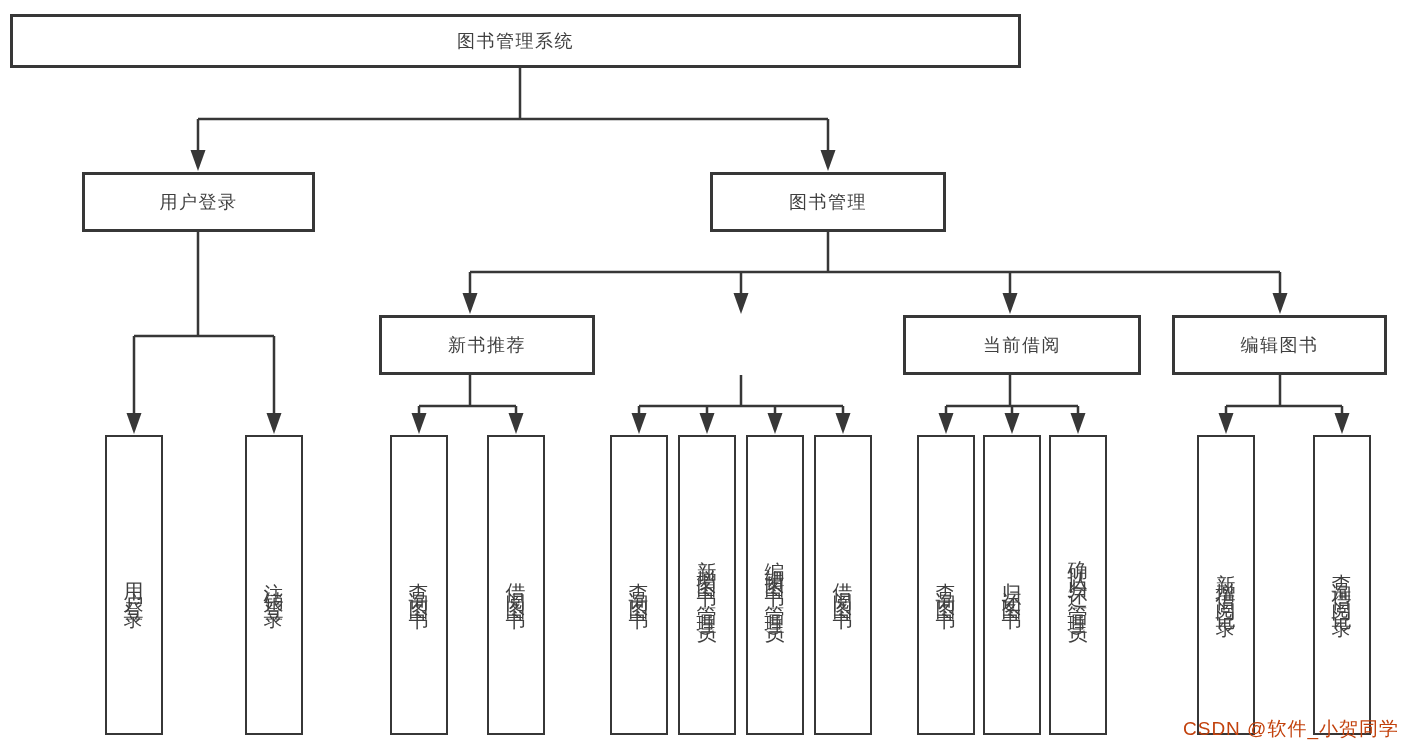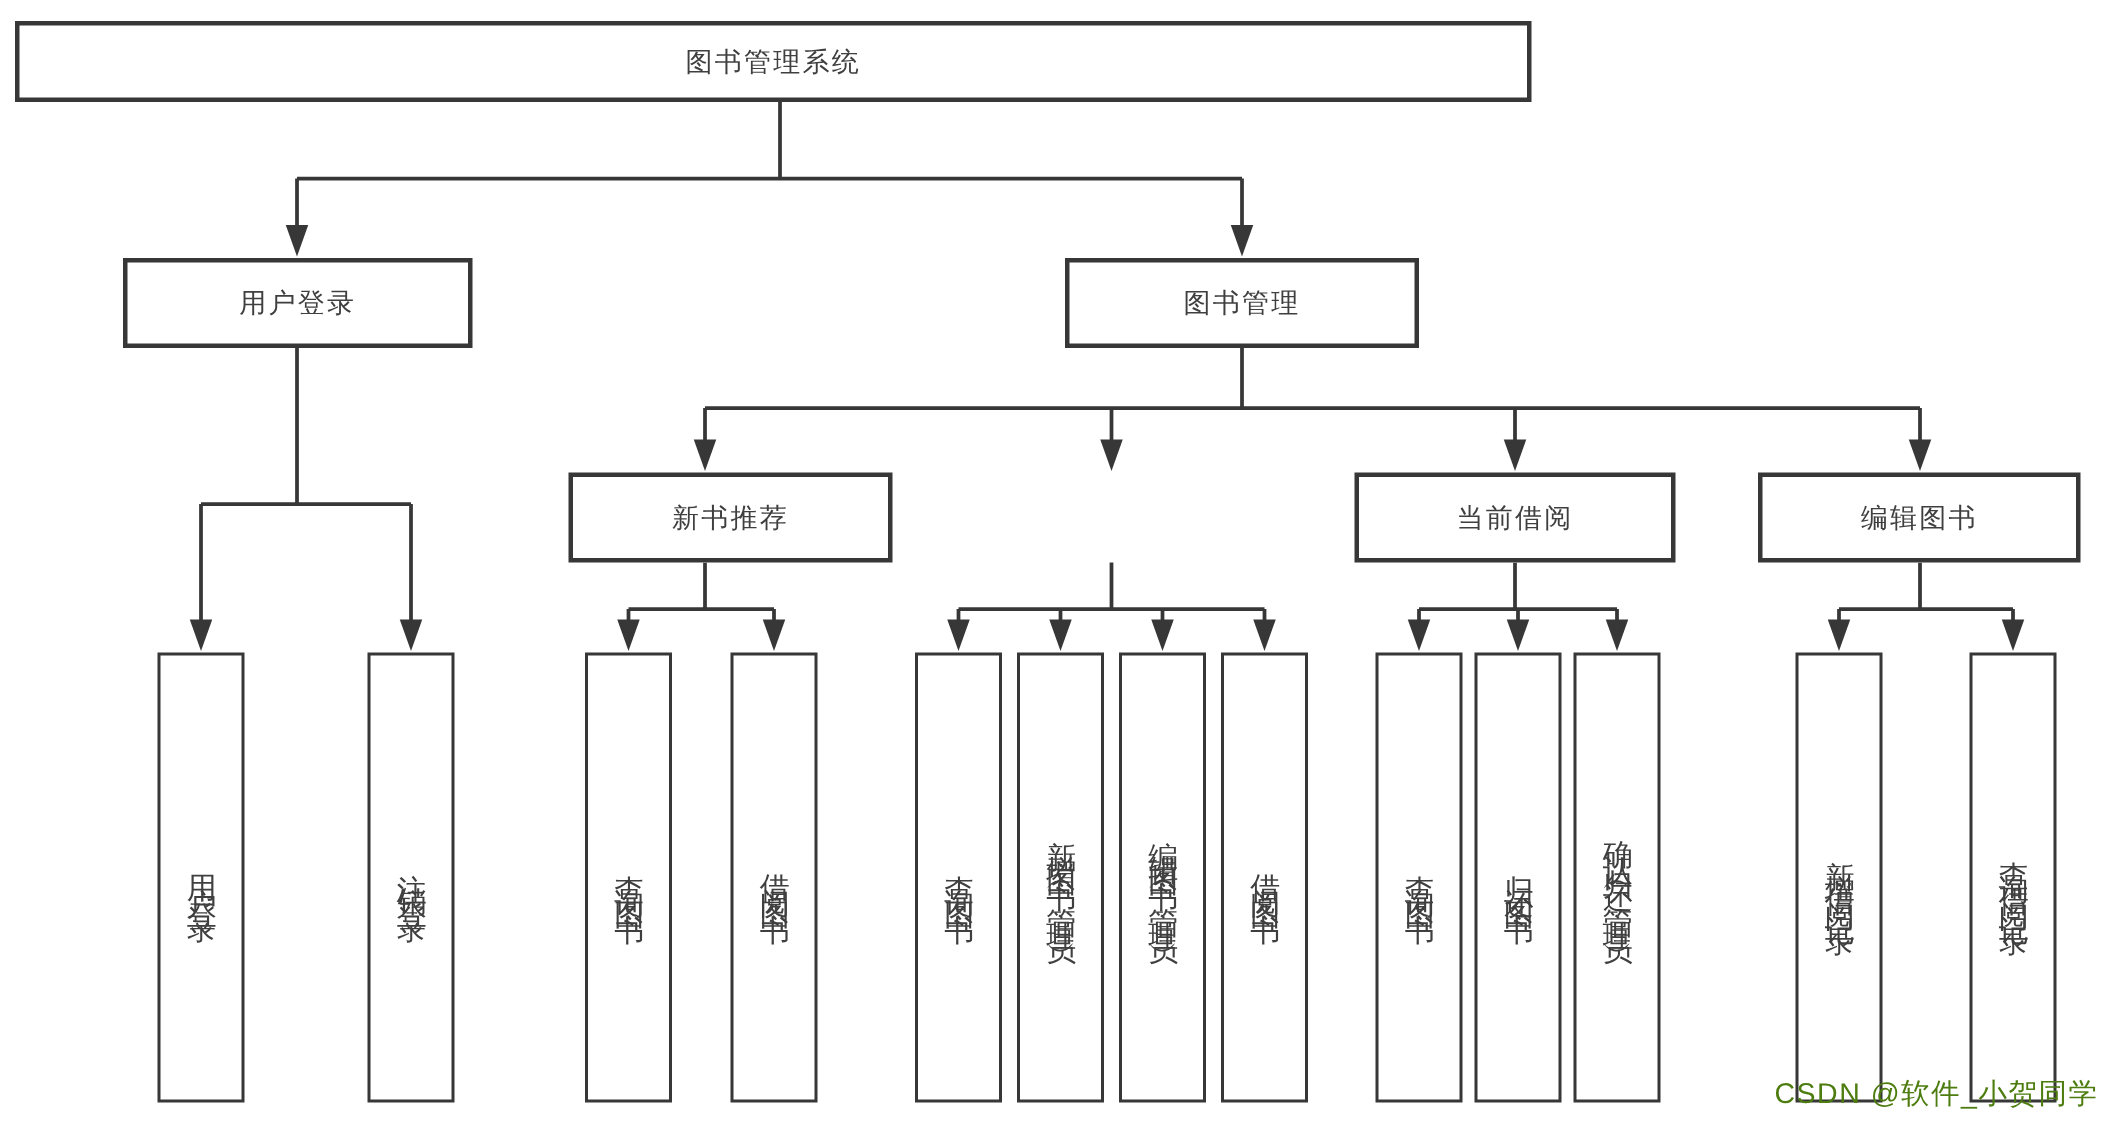--- a/index.html
+++ b/index.html
@@ -18,25 +18,25 @@
   .vlabel{
     writing-mode:vertical-rl;text-orientation:mixed;
     font-size:20px;letter-spacing:9px;line-height:1;white-space:nowrap;
   }
   .root{left:10px;top:14px;width:1011px;height:54px;}
   .n-user-login{left:82px;top:172px;width:233px;height:60px;}
   .n-book-mgmt{left:710px;top:172px;width:236px;height:60px;}
   .n-l3{top:315px;height:60px;}
   .n-new-book{left:379px;width:216px;}
   .n-book-borrow{left:633px;width:217px;}
-  .n-current-borrow{left:903px;width:214px;}
+  .n-current-borrow{left:903px;width:238px;}
   .n-borrow-records{left:1172px;width:215px;}
   .watermark{
     position:absolute;left:1183px;top:716px;z-index:3;
-    font-size:19px;letter-spacing:1px;color:#4d7c0f;white-space:nowrap;
+    font-size:19px;letter-spacing:1px;color:#c2410c;white-space:nowrap;
   }
 </style>
 </head>
 <body>
 
 <div class="canvas">
 
   <svg class="wires" width="1405" height="747" viewBox="0 0 1405 747">
     <g stroke="#373737" stroke-width="2.5" fill="none">
       <path d="M520 68 V119 M198 119 H828 M198 119 V153 M828 119 V153"></path>

